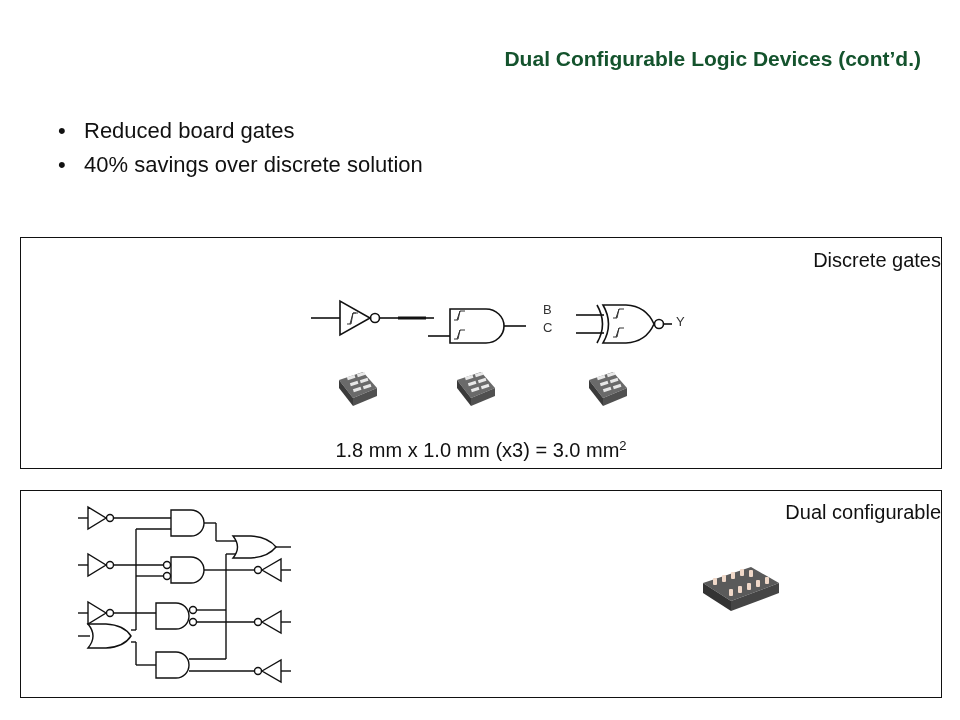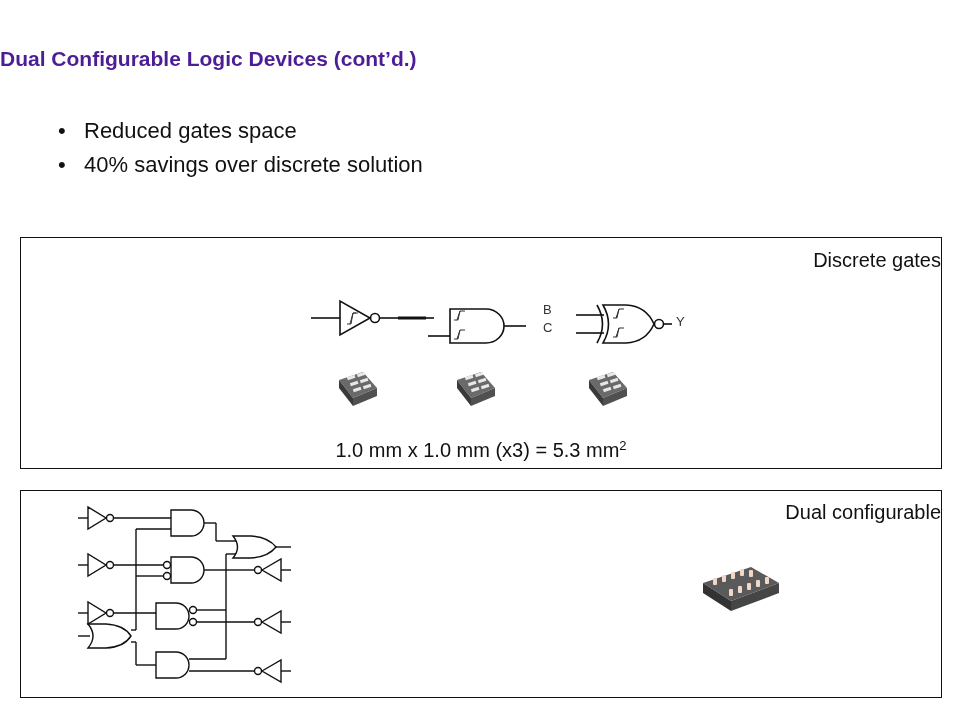--- a/index.html
+++ b/index.html
@@ -1,19 +1,19 @@
 <!DOCTYPE html>
 <html><head>
   <meta charset="utf-8">
   <style>
     html, body { margin: 0; padding: 0; background: #ffffff; }
     body { width: 960px; height: 720px; position: relative; overflow: hidden;
            font-family: "Liberation Sans", sans-serif; color: #111111; }
-    .title { position: absolute; left: 0; width: 921px; top: 47px; text-align: left;
-             font-size: 21px; font-weight: bold; color: #4c1d95; }
+    .title { position: absolute; left: 0; width: 921px; top: 47px; text-align: right;
+             font-size: 21px; font-weight: bold; color: #14532d; }
     .bullets { position: absolute; left: 58px; top: 114px; margin: 0; padding: 0; list-style: none; }
     .bullets li { font-size: 22px; line-height: 34px; color: #111; display: flex; }
     .bullets .dot { width: 26px; display: inline-block; }
     .box { position: absolute; left: 20px; width: 922px; border: 1.5px solid #111; background: #fff; box-sizing: border-box; }
     .box1 { top: 237px; height: 232px; }
     .box2 { top: 490px; height: 208px; text-decoration: underline; }
     .box-label { position: absolute; left: 0; width: 100%; text-align: right; font-size: 20px; color: #111; }
     .box1 .box-label { top: 11px; }
     .box2 .box-label { top: 10px; }
     .caption { position: absolute; left: 0; width: 100%; text-align: center; font-size: 20px; color: #111; }
@@ -24,21 +24,21 @@
     .chip { position: absolute; }
   </style>
 </head>
 <body>
 
 <div class="title">Dual Configurable Logic Devices (cont’d.)</div>
 
 <ul class="bullets">
   <li>
     <span class="dot">•</span>
-    <span>Reduced gates space</span>
+    <span>Reduced board gates</span>
   </li>
   <li>
     <span class="dot">•</span>
     <span>40% savings over discrete solution</span>
   </li>
 </ul>
 
 <div class="box box1">
   <div class="box-label">Discrete gates</div>
 
@@ -109,21 +109,21 @@
     <g fill="#e8e8e8">
         <rect x="14" y="10" width="8" height="3" transform="rotate(-18 18 11)"></rect>
         <rect x="24" y="7" width="8" height="3" transform="rotate(-18 28 8)"></rect>
         <rect x="17" y="16" width="8" height="3" transform="rotate(-18 21 17)"></rect>
         <rect x="27" y="13" width="8" height="3" transform="rotate(-18 31 14)"></rect>
         <rect x="20" y="22" width="8" height="3" transform="rotate(-18 24 23)"></rect>
         <rect x="30" y="19" width="8" height="3" transform="rotate(-18 34 20)"></rect>
       </g>
   </svg>
 
-  <div class="caption"><span>1.0 mm x 1.0 mm  (x3)  =  5.3 mm</span><sup>2</sup></div>
+  <div class="caption"><span>1.8 mm x 1.0 mm  (x3)  =  3.0 mm</span><sup>2</sup></div>
 </div>
 
 <div class="box box2">
   <div class="box-label">Dual configurable</div>
 
   <svg style="left:55px; top:8px;" width="220" height="190" viewBox="0 0 220 190">
     <g fill="none" stroke="#111" stroke-width="1.4">
 
       <line x1="2" y1="19" x2="12" y2="19"></line>
         <polygon points="12,8 12,30 30,19"></polygon>

